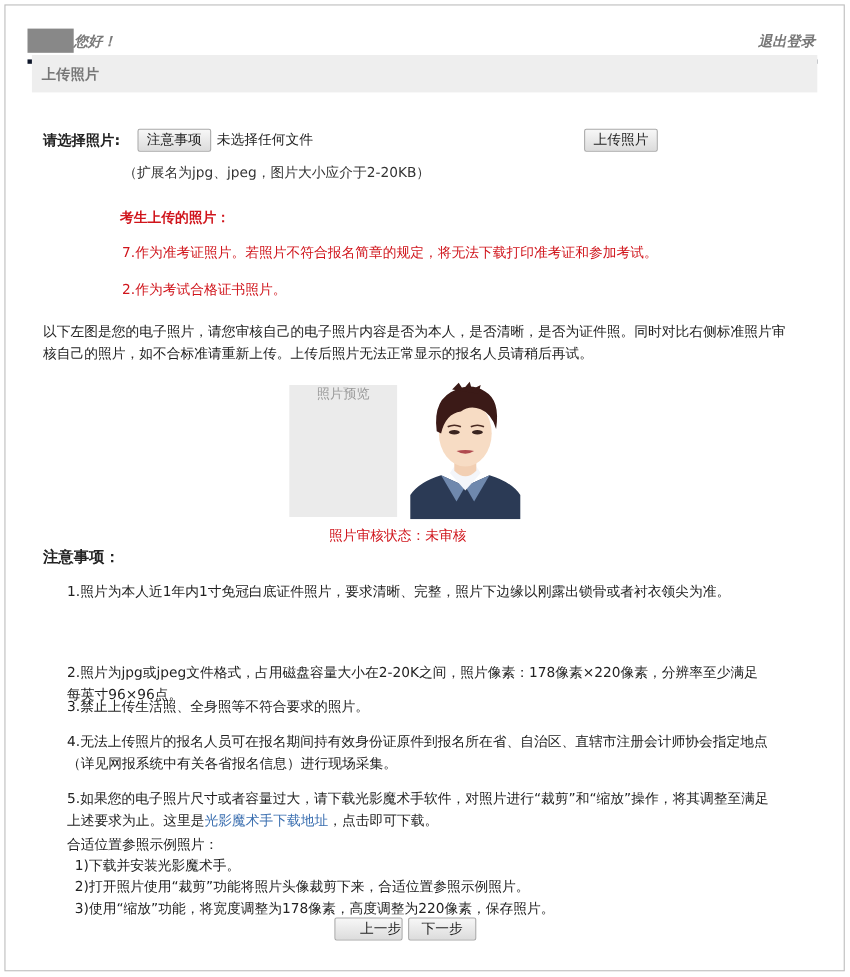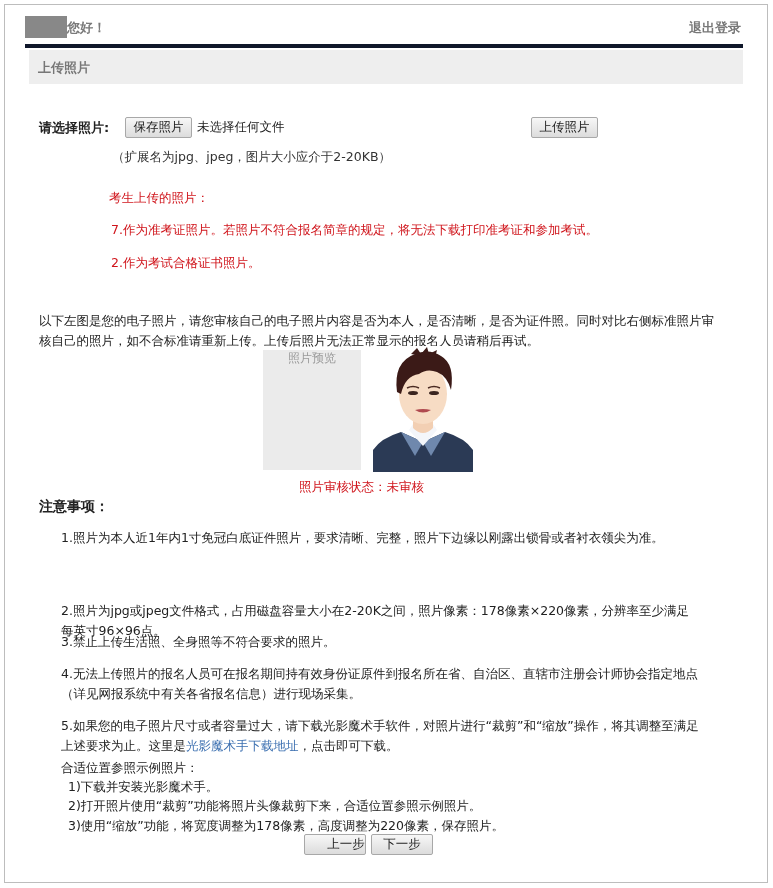--- a/index.html
+++ b/index.html
@@ -1,43 +1,43 @@
 <!DOCTYPE html>
 <html><head>
 <meta charset="utf-8">
 <style>
   html, body { margin:0; padding:0; background:#fff; }
   body { width:773px; height:888px; position:relative; overflow:hidden;
          font-family:"DejaVu Sans","Liberation Sans",sans-serif; font-size:12.5px; color:#222; }
   .frame { position:absolute; left:4px; top:4px; width:764px; height:879px;
            border:1px solid #bdbdbd; box-sizing:border-box; background:#fff; }
-  .topbar { position:absolute; left:25px; top:14px; width:718px; height:30px;
-            border-bottom:4px solid #0f172a; }
+  .topbar { position:absolute; left:25px; top:24px; width:718px; height:30px;
+            border-bottom:4px solid #0f172a;font-style:italic; }
   .user-mask { position:absolute; left:0; top:2px; width:42px; height:22px; background:#888; }
   .greeting { position:absolute; left:42px; top:5px; font-size:13px; color:#7a7a7a; font-weight:bold; }
   .logout { position:absolute; right:2px; top:5px; font-size:13px; color:#777; font-weight:bold; text-decoration:none; cursor:pointer; }
   .section-bar { position:absolute; left:29px; top:50px; width:714px; height:34px; background:#eeeeee; }
   .section-title { position:absolute; left:9px; top:9px; font-size:13px; color:#777; font-weight:bold; }
 
   .row-select { position:absolute; left:39px; top:117px; height:22px; width:680px; }
   .lbl-select { position:absolute; left:0; top:2px; font-weight:bold; font-size:13px; color:#222; }
   .btn { position:absolute; background:linear-gradient(#f7f7f7,#dcdcdc); border:1px solid #a8a8a8;
          border-radius:2px; font-size:12.5px; color:#222; padding:0; text-align:center; cursor:pointer;
          font-family:"DejaVu Sans","Liberation Sans",sans-serif; }
   .btn-choose { left:86px; top:0; width:67px; height:21px; }
   .no-file { position:absolute; left:158px; top:2px; font-size:12.5px; }
   .btn-upload { left:492px; top:0; width:67px; height:21px; }
   .hint { position:absolute; left:112px; top:149px; font-size:12.5px; color:#333; }
 
-  .red-title { position:absolute; left:109px; top:190px; font-weight:normal; color:#d0141b; font-size:12.5px; }
+  .red-title { position:absolute; left:109px; top:190px; font-weight:bold; color:#d0141b; font-size:12.5px; }
   .red-item { position:absolute; left:111px; font-size:12.5px; color:#d0141b; }
   .red-1 { top:222px; }
   .red-2 { top:255px; }
 
-  .intro { position:absolute; left:39px; top:291px; width:680px; line-height:20px; font-size:12.5px; color:#222;margin-top:20px; }
+  .intro { position:absolute; left:39px; top:291px; width:680px; line-height:20px; font-size:12.5px; color:#222; }
 
   .preview { position:absolute; left:263px; top:350px; width:98px; height:120px; background:#ebebeb;
              color:#9a9a9a; font-size:12px; display:flex; align-items:flex-start; justify-content:center; }
   .sample { position:absolute; left:371px; top:346px; width:104px; height:126px; }
   .audit-status { position:absolute; left:299px; top:479px; color:#d0141b; font-size:12.5px; }
 
   .notes-title { position:absolute; left:39px; top:498px; font-weight:bold; font-size:14px; color:#222; }
   .note { position:absolute; left:61px; width:640px; line-height:20px; font-size:12.5px; color:#222; }
   .n1 { top:528px; } .n2 { top:601px; } .n3 { top:632px; } .n4 { top:664px; } .n5 { top:716px; }
   .link { color:#3b6fb0; text-decoration:none; cursor:pointer; }
@@ -58,21 +58,21 @@
   <span class="greeting">您好！</span>
   <a class="logout">退出登录</a>
 </div>
 
 <div class="section-bar">
   <span class="section-title">上传照片</span>
 </div>
 
 <div class="row-select">
   <span class="lbl-select">请选择照片:</span>
-  <button class="btn btn-choose">保存照片</button>
+  <button class="btn btn-choose">注意事项</button>
   <span class="no-file">未选择任何文件</span>
   <button class="btn btn-upload">上传照片</button>
 </div>
 <div class="hint">（扩展名为jpg、jpeg，图片大小应介于2-20KB）</div>
 
 <div class="red-title">考生上传的照片：</div>
 <div class="red-item red-1">7.作为准考证照片。若照片不符合报名简章的规定，将无法下载打印准考证和参加考试。</div>
 <div class="red-item red-2">2.作为考试合格证书照片。</div>
 
 <div class="intro">以下左图是您的电子照片，请您审核自己的电子照片内容是否为本人，是否清晰，是否为证件照。同时对比右侧标准照片审核自己的照片，如不合标准请重新上传。上传后照片无法正常显示的报名人员请稍后再试。</div>

